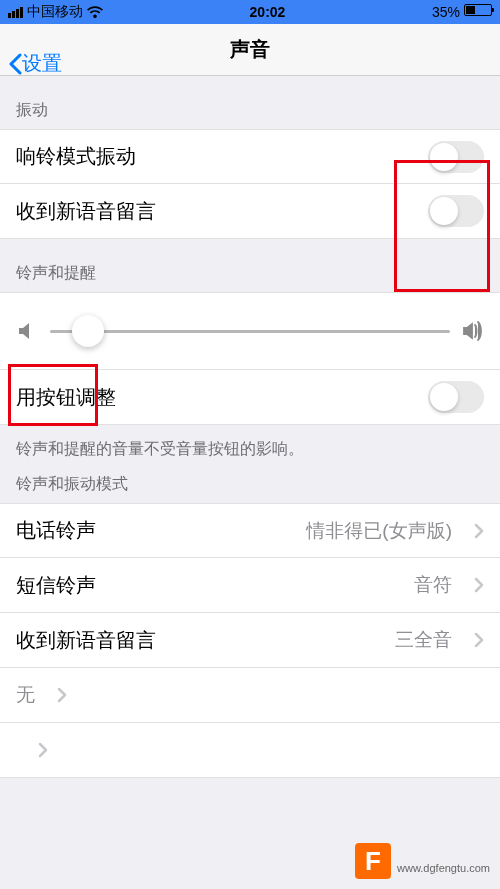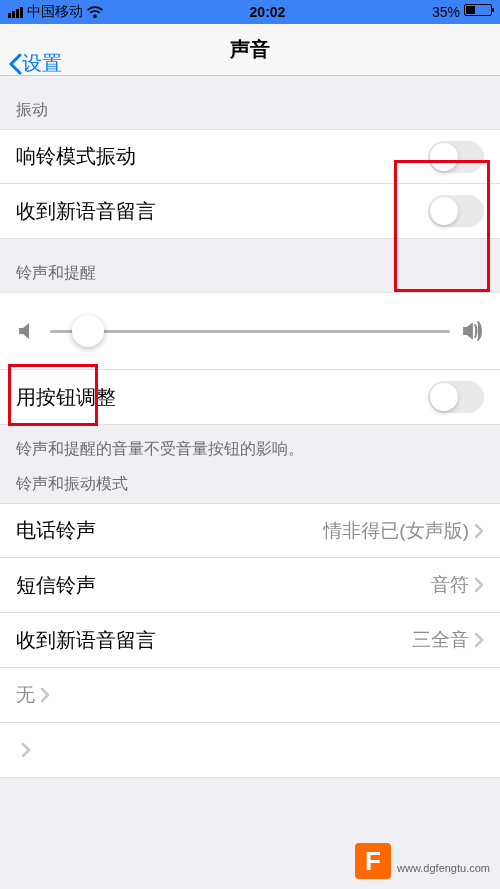--- a/index.html
+++ b/index.html
@@ -52,21 +52,21 @@
       display: flex;
       align-items: center;
       justify-content: space-between;
       padding: 0 16px;
       min-height: 55px;
       border-bottom: 1px solid #e0e0e0;
       font-size: 20px;
     }
     .cell.first { border-top: 1px solid #e0e0e0; }
     .cell-label { color: #000; }
-    .cell-right { display: flex; align-items: center; gap: 5px; color: #8e8e93; font-size: 19px; }
+    .cell-right { display: flex; align-items: center; gap: 22px; color: #8e8e93; font-size: 19px; }
     .chevron-right-icon { width: 10px; height: 16px; }
     .toggle {
       width: 56px;
       height: 32px;
       background: #e9e9ea;
       border-radius: 16px;
       position: relative;
       cursor: pointer;
     }
     .toggle-knob {

